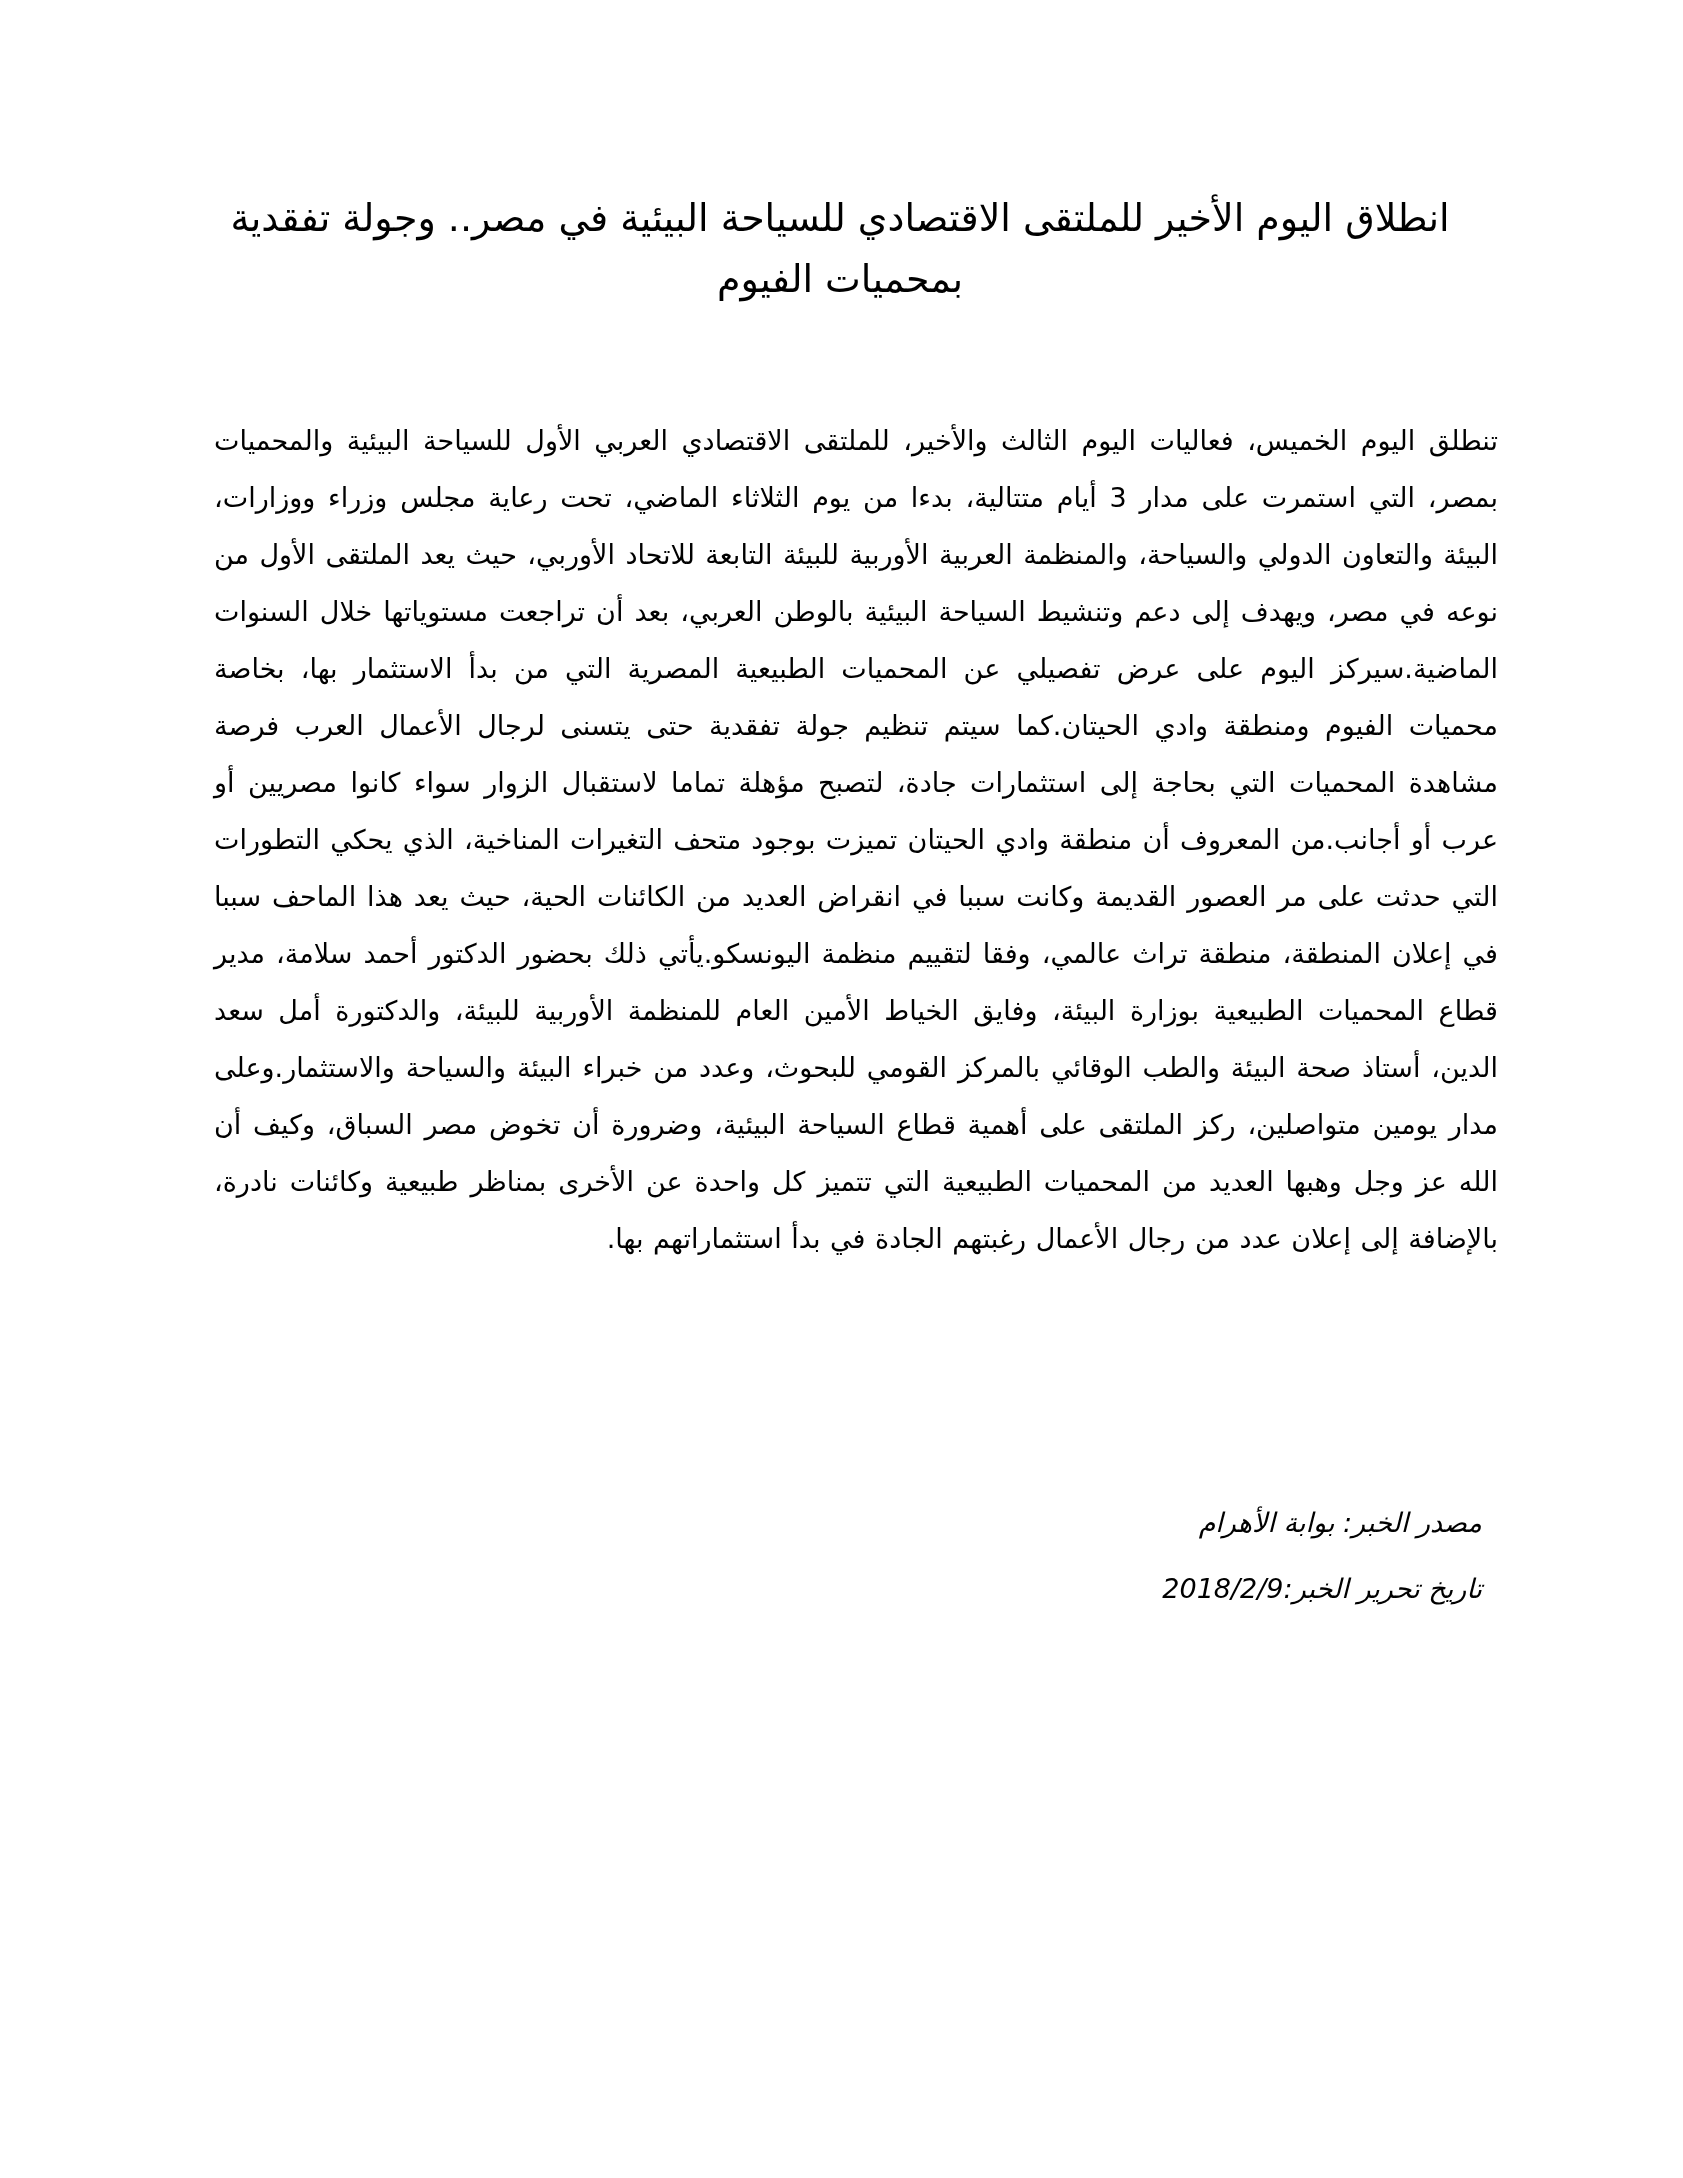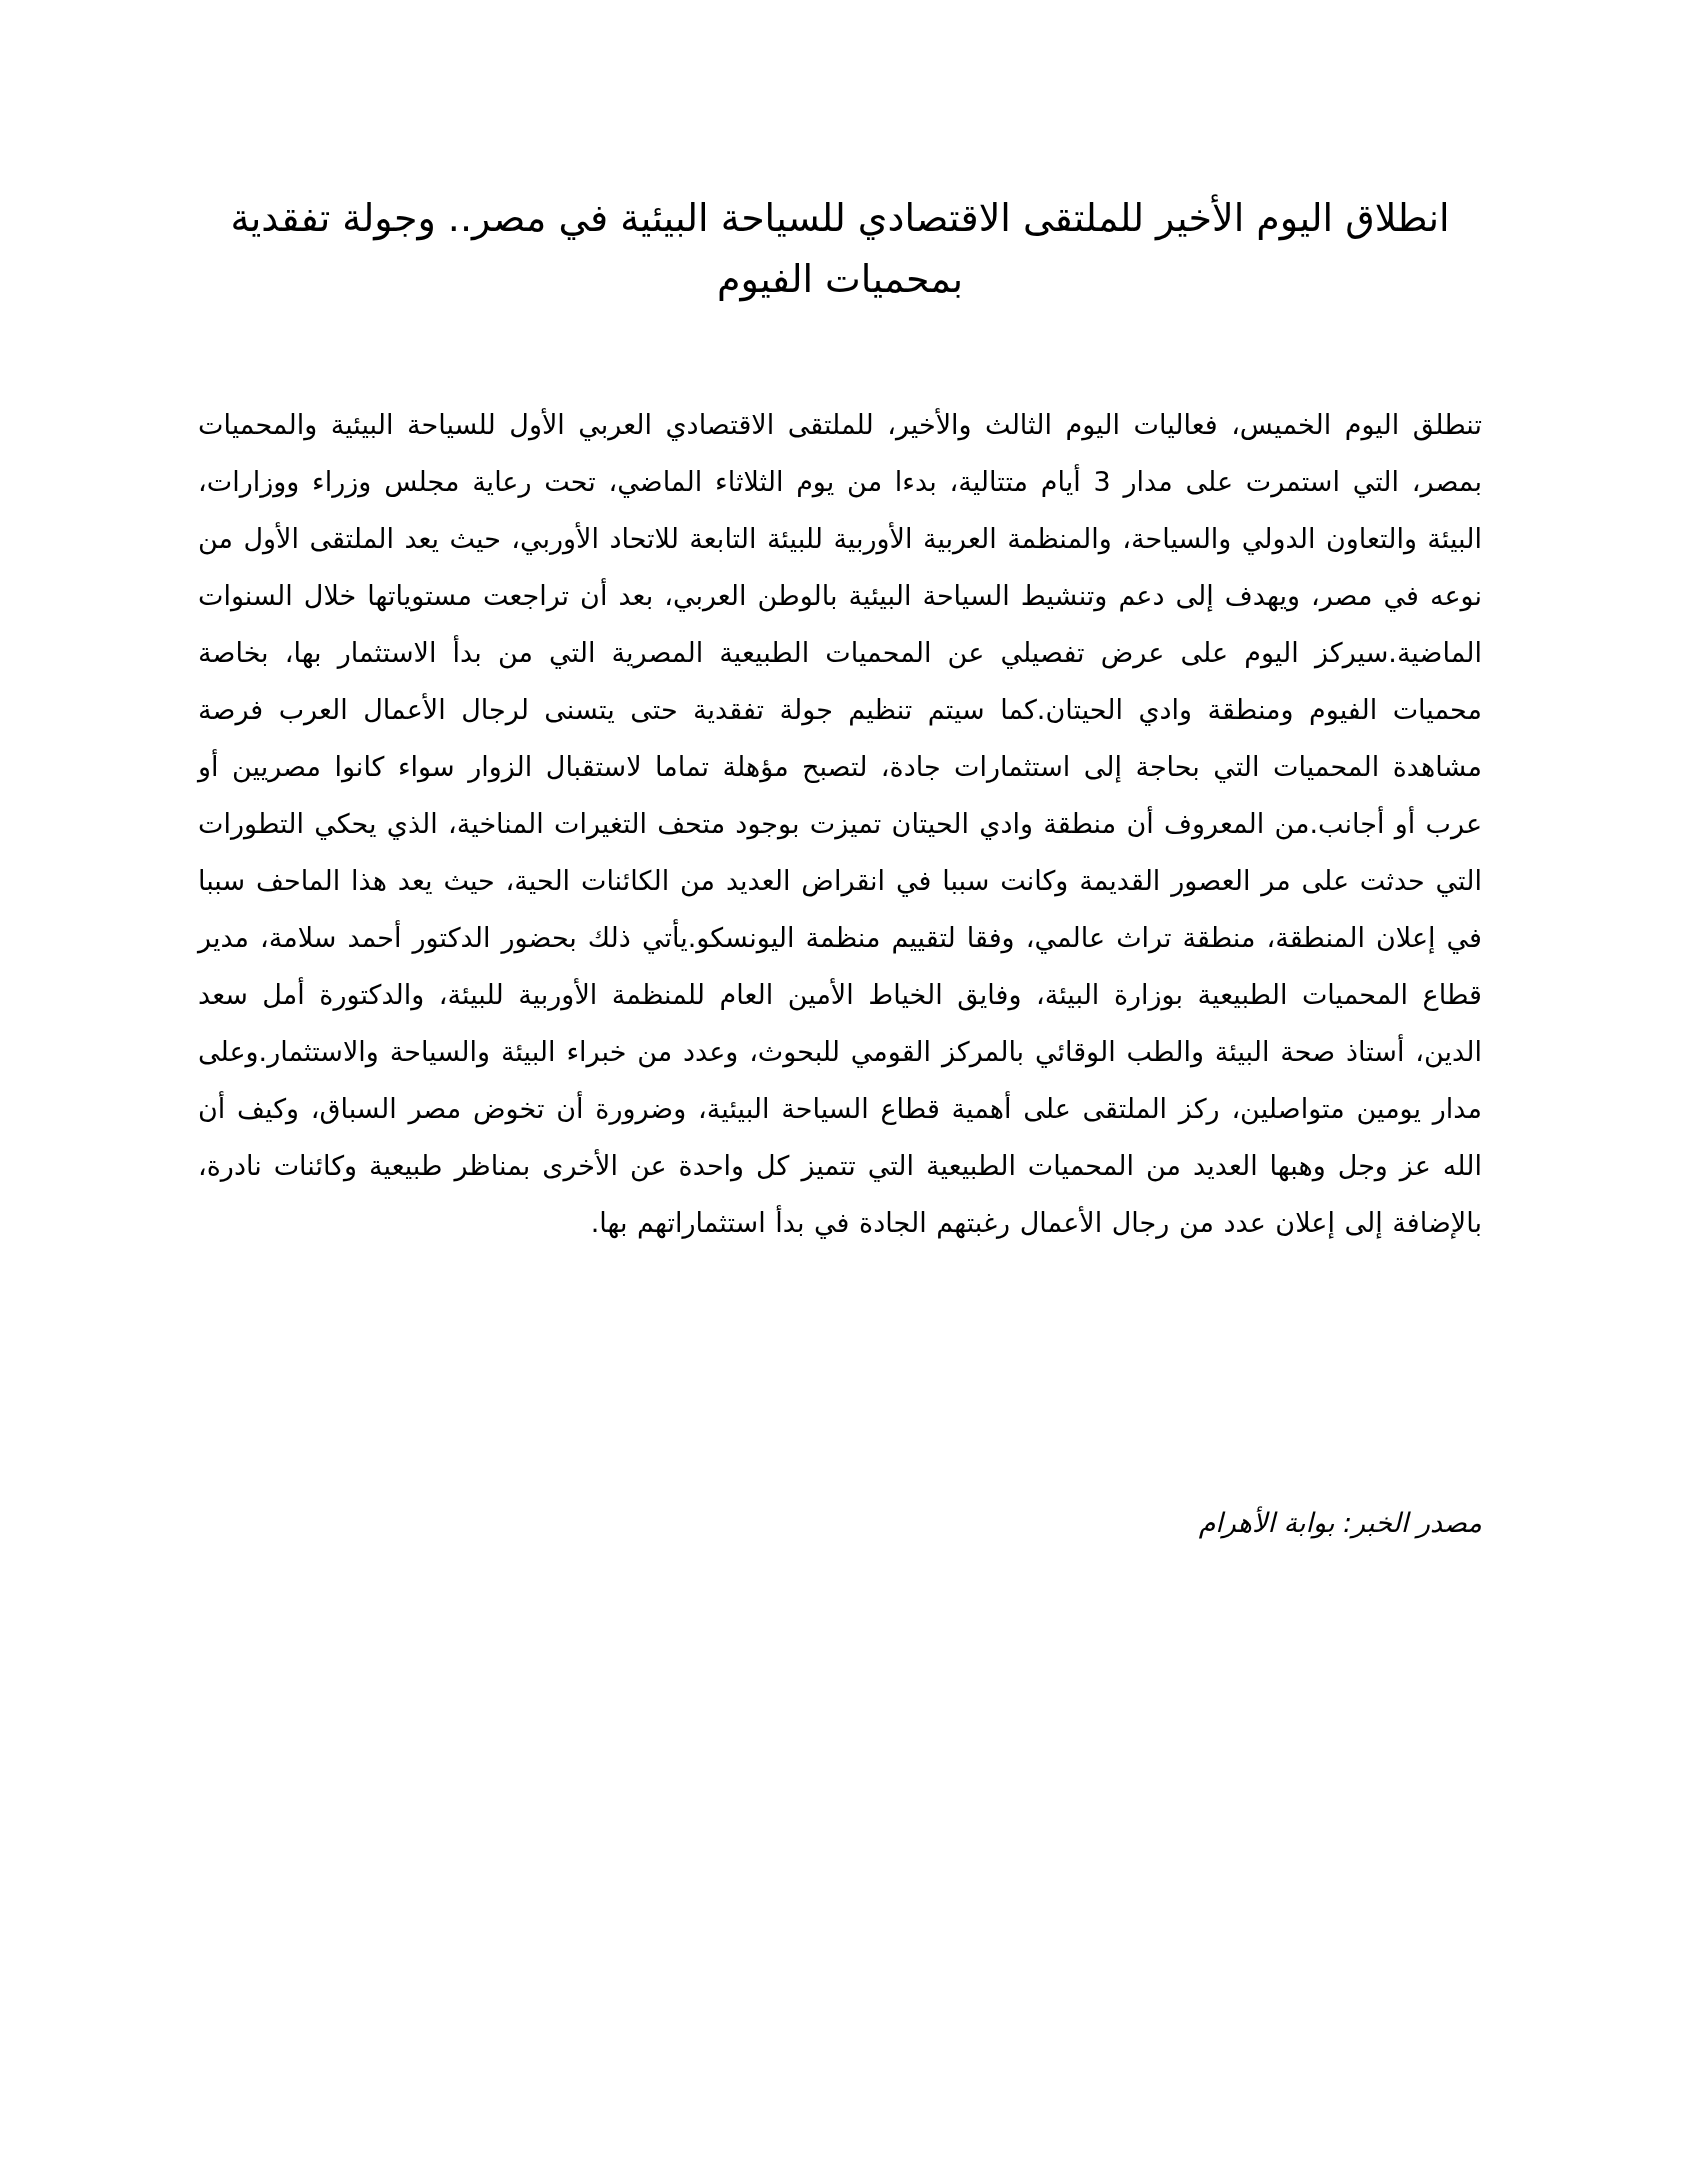--- a/index.html
+++ b/index.html
@@ -40,21 +40,21 @@
       position: absolute;
       left: 198px;
       top: 396px;
       width: 1284px;
       direction: rtl;
       text-align: justify;
       text-align-last: right;
       font-family: "DejaVu Sans", "Liberation Sans", sans-serif;
       font-size: 27px;
       line-height: 57px;
-      margin: 0;
+      margin: 16px;
       word-spacing: 1px;
     }
     .meta-line {
       position: absolute;
       left: 198px;
       width: 1284px;
       direction: rtl;
       text-align: right;
       font-family: "DejaVu Sans", "Liberation Sans", sans-serif;
       font-size: 27px;
@@ -72,14 +72,17 @@
 
 <div class="page">
   <h1 class="title">انطلاق اليوم الأخير للملتقى الاقتصادي للسياحة البيئية في مصر.. وجولة تفقدية بمحميات الفيوم</h1>
 
   <p class="body-text">تنطلق اليوم الخميس، فعاليات اليوم الثالث والأخير، للملتقى الاقتصادي العربي الأول للسياحة البيئية والمحميات بمصر، التي استمرت على مدار 3 أيام متتالية، بدءا من يوم الثلاثاء الماضي، تحت رعاية مجلس وزراء ووزارات، البيئة والتعاون الدولي والسياحة، والمنظمة العربية الأوربية للبيئة التابعة للاتحاد الأوربي، حيث يعد الملتقى الأول من نوعه في مصر، ويهدف إلى دعم وتنشيط السياحة البيئية بالوطن العربي، بعد أن تراجعت مستوياتها خلال السنوات الماضية.سيركز اليوم على عرض تفصيلي عن المحميات الطبيعية المصرية التي من بدأ الاستثمار بها، بخاصة محميات الفيوم ومنطقة وادي الحيتان.كما سيتم تنظيم جولة تفقدية حتى يتسنى لرجال الأعمال العرب فرصة مشاهدة المحميات التي بحاجة إلى استثمارات جادة، لتصبح مؤهلة تماما لاستقبال الزوار سواء كانوا مصريين أو عرب أو أجانب.من المعروف أن منطقة وادي الحيتان تميزت بوجود متحف التغيرات المناخية، الذي يحكي التطورات التي حدثت على مر العصور القديمة وكانت سببا في انقراض العديد من الكائنات الحية، حيث يعد هذا الماحف سببا في إعلان المنطقة، منطقة تراث عالمي، وفقا لتقييم منظمة اليونسكو.يأتي ذلك بحضور الدكتور أحمد سلامة، مدير قطاع المحميات الطبيعية بوزارة البيئة، وفايق الخياط الأمين العام للمنظمة الأوربية للبيئة، والدكتورة أمل سعد الدين، أستاذ صحة البيئة والطب الوقائي بالمركز القومي للبحوث، وعدد من خبراء البيئة والسياحة والاستثمار.وعلى مدار يومين متواصلين، ركز الملتقى على أهمية قطاع السياحة البيئية، وضرورة أن تخوض مصر السباق، وكيف أن الله عز وجل وهبها العديد من المحميات الطبيعية التي تتميز كل واحدة عن الأخرى بمناظر طبيعية وكائنات نادرة، بالإضافة إلى إعلان عدد من رجال الأعمال رغبتهم الجادة في بدأ استثماراتهم بها.</p>
 
   <p class="meta-line source-line">
     <span class="meta-label">مصدر الخبر: </span><span class="meta-value">بوابة الأهرام</span>
   </p>
 
+  <p class="meta-line date-line">
+    <span class="meta-label">تاريخ تحرير الخبر:</span><span class="meta-value ltr">2018/2/9</span>
+  </p>
 </div>
 
 
 </body></html>

